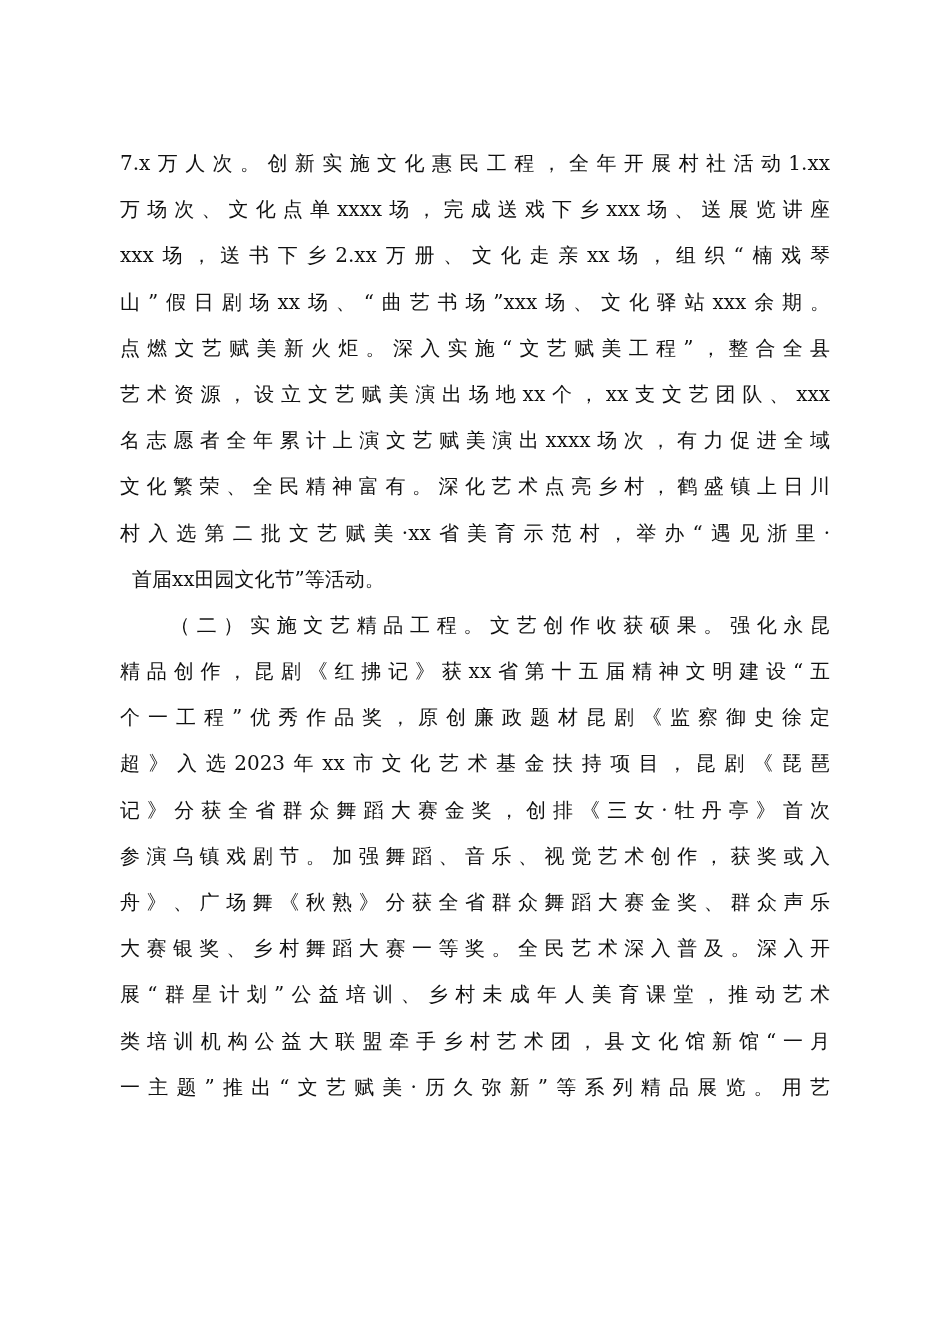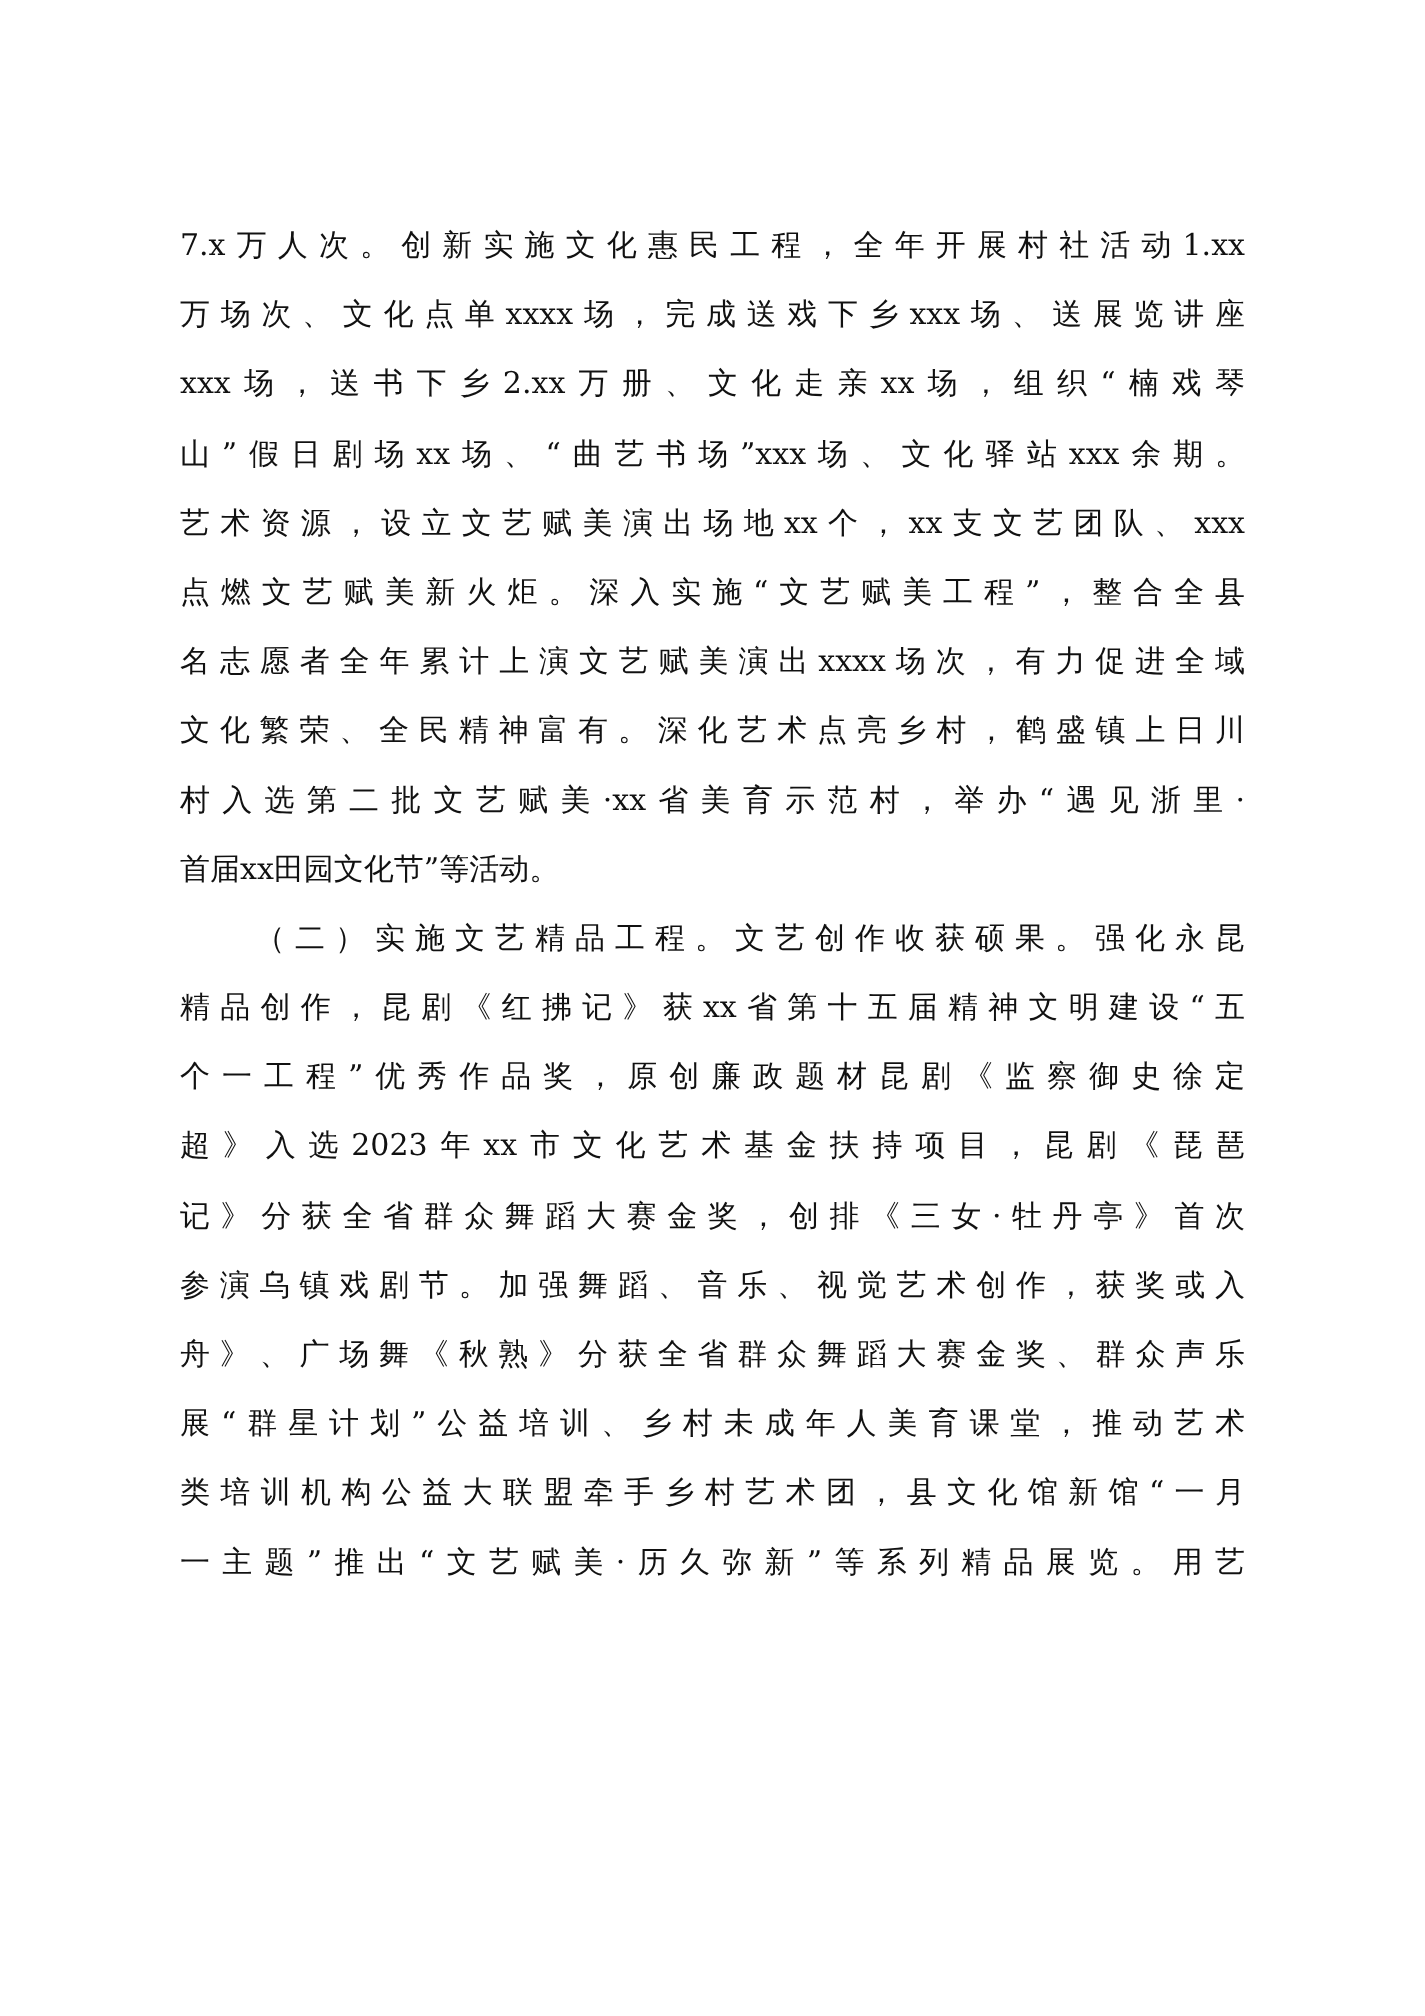--- a/index.html
+++ b/index.html
@@ -25,51 +25,53 @@
       height: 46.2px;
       line-height: 46.2px;
       font-size: 20px;
       white-space: nowrap;
       text-align: justify;
       text-align-last: justify;
       letter-spacing: 0px;
     }
     .line.last {
       text-align-last: left;
+      margin-left: 12px;
     }
     .line.indent {
       padding-left: 50px;
     }
     .heading {
       font-weight: normal;
       font-family: "DejaVu Sans", "Liberation Sans", sans-serif;
     }
   </style>
 </head>
 <body>
 
 <div class="page">
   <div class="paragraph">
     <div class="line">7.x万人次。创新实施文化惠民工程，全年开展村社活动1.xx</div>
     <div class="line">万场次、文化点单xxxx场，完成送戏下乡xxx场、送展览讲座</div>
     <div class="line">xxx场，送书下乡2.xx万册、文化走亲xx场，组织“楠戏琴</div>
     <div class="line">山”假日剧场xx场、“曲艺书场”xxx场、文化驿站xxx余期。</div>
+    <div class="line">点燃文艺赋美新火炬。深入实施“文艺赋美工程”，整合全县</div>
     <div class="line">艺术资源，设立文艺赋美演出场地xx个，xx支文艺团队、xxx</div>
-    <div class="line">点燃文艺赋美新火炬。深入实施“文艺赋美工程”，整合全县</div>
     <div class="line">名志愿者全年累计上演文艺赋美演出xxxx场次，有力促进全域</div>
     <div class="line">文化繁荣、全民精神富有。深化艺术点亮乡村，鹤盛镇上日川</div>
     <div class="line">村入选第二批文艺赋美·xx省美育示范村，举办“遇见浙里·</div>
     <div class="line last">首届xx田园文化节”等活动。</div>
   </div>
 
   <div class="paragraph">
     <div class="line indent"><span class="heading">（二）实施文艺精品工程。</span><span>文艺创作收获硕果。强化永昆</span></div>
     <div class="line">精品创作，昆剧《红拂记》获xx省第十五届精神文明建设“五</div>
     <div class="line">个一工程”优秀作品奖，原创廉政题材昆剧《监察御史徐定</div>
     <div class="line">超》入选2023年xx市文化艺术基金扶持项目，昆剧《琵琶</div>
     <div class="line">记》分获全省群众舞蹈大赛金奖，创排《三女·牡丹亭》首次</div>
     <div class="line">参演乌镇戏剧节。加强舞蹈、音乐、视觉艺术创作，获奖或入</div>
     <div class="line">舟》、广场舞《秋熟》分获全省群众舞蹈大赛金奖、群众声乐</div>
+    <div class="line">大赛银奖、乡村舞蹈大赛一等奖。全民艺术深入普及。深入开</div>
     <div class="line">展“群星计划”公益培训、乡村未成年人美育课堂，推动艺术</div>
     <div class="line">类培训机构公益大联盟牵手乡村艺术团，县文化馆新馆“一月</div>
     <div class="line">一主题”推出“文艺赋美·历久弥新”等系列精品展览。用艺</div>
   </div>
 </div>
 
 </body></html>

